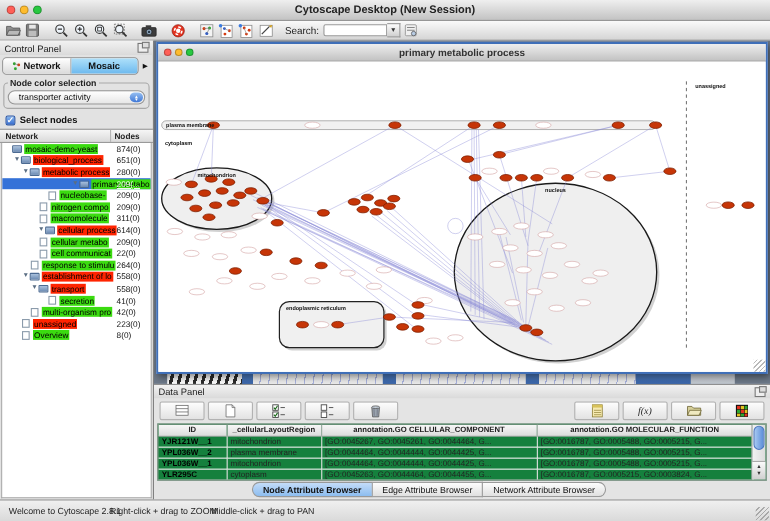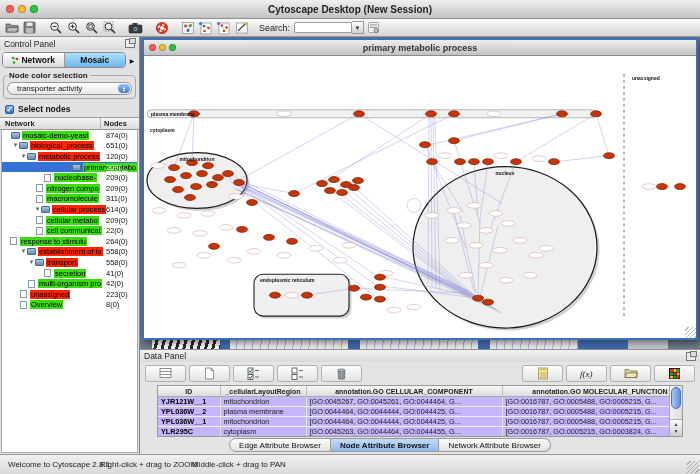--- a/index.html
+++ b/index.html
@@ -78,21 +78,21 @@
   .frag.blue{background:linear-gradient(#5584c8,#3a66ab);}
   .frag.lines{background:#fdfdfd;background-image:repeating-linear-gradient(98deg,transparent 0 7px,#aab4e0 7px 8px),linear-gradient(#fdfdfd,#ececec);}
   .frag.gray{background:linear-gradient(#d8dce2,#c2c8d0);}
 
   
   .data-panel{height:105px;flex:none;background:#e4e4e4;border-top:1px solid #8f8f8f;display:flex;flex-direction:column;box-sizing:border-box;}
   .dp-header{height:12px;flex:none;display:flex;align-items:center;justify-content:space-between;padding:0 4px;font-size:8.5px;color:#222;background:linear-gradient(#f2f2f2,#dadada);}
   .dp-toolbar{height:22px;flex:none;display:flex;align-items:center;gap:3px;padding:0 5px;}
   .dp-btn{width:41px;height:17px;border:1px solid #b2b2b2;border-radius:2px;background:linear-gradient(#fdfdfd,#e2e2e2);display:flex;align-items:center;justify-content:center;box-sizing:border-box;}
   .dp-spacer{flex:1;}
-  .dp-table-wrap{flex:1;margin:1px 17px 0;border:1px solid #9a9a9a;background:#c4b5fd;position:relative;overflow:hidden;}
+  .dp-table-wrap{flex:1;margin:1px 3px 0;border:1px solid #9a9a9a;background:#15803d;position:relative;overflow:hidden;}
   table.dp{border-collapse:collapse;table-layout:fixed;width:540px;}
   table.dp th{background:linear-gradient(#f8f8f8,#dcdcdc);border-right:1px solid #bbb;border-bottom:1px solid #aaa;font-size:7px;font-weight:bold;color:#222;height:10px;padding:0 2px;overflow:hidden;white-space:nowrap;}
   table.dp td{font-size:7.3px;color:#222;height:8px;padding:0 3px;border-right:1px solid #e2e2e2;border-bottom:1px solid #efefef;overflow:hidden;white-space:nowrap;}
   table.dp td.id{font-weight:bold;color:#000;}
   .vscroll{position:absolute;right:0;top:0;bottom:0;width:12px;background:linear-gradient(90deg,#f2f2f2,#dcdcdc);border-left:1px solid #aaa;}
   .vthumb{position:absolute;top:1px;left:1px;right:1px;height:22px;border-radius:5px;background:linear-gradient(90deg,#a6c8f2,#5d8ed9);border:1px solid #4a76c0;box-sizing:border-box;}
   .varrows{position:absolute;left:0;right:0;bottom:0;height:16px;background:linear-gradient(#fbfbfb,#cfcfcf);border-top:1px solid #aaa;display:flex;flex-direction:column;align-items:center;justify-content:center;font-size:5px;color:#333;line-height:7px;}
   .dp-tabs{height:16px;flex:none;display:flex;justify-content:center;align-items:flex-start;padding-top:1px;margin-right:60px;}
   .dp-tab{font-size:8px;color:#111;padding:1.5px 9px;border:1px solid #999;border-left:none;background:linear-gradient(#fdfdfd,#e0e0e0);white-space:nowrap;}
   .dp-tab:first-child{border-left:1px solid #999;border-radius:7px 0 0 7px;}
@@ -287,21 +287,21 @@
           <div class="tree-row" style="padding-left: 10px;">
             <span class="tri">▼</span>
             <span class="ic-folder"></span>
             <span class="chip red">biological_process</span>
             <span class="count">651(0)</span>
           </div>
           <div class="tree-row" style="padding-left: 18px;">
             <span class="tri">▼</span>
             <span class="ic-folder"></span>
             <span class="chip red">metabolic process</span>
-            <span class="count">120(0)</span>
+            <span class="count">280(0)</span>
           </div>
           <div class="tree-row selected" style="padding-left: 40px; justify-content: flex-end;">
             <span class="tri">▼</span>
             <span class="ic-folder"></span>
             <span class="chip green">primary metabo</span>
             <span class="count">209(...</span>
           </div>
           <div class="tree-row" style="padding-left: 34px;">
             <span class="tri"></span>
             <span class="ic-file"></span>
@@ -331,21 +331,21 @@
             <span class="ic-file"></span>
             <span class="chip green">cellular metabo</span>
             <span class="count">209(0)</span>
           </div>
           <div class="tree-row" style="padding-left: 26px;">
             <span class="tri"></span>
             <span class="ic-file"></span>
             <span class="chip green">cell communicat</span>
             <span class="count">22(0)</span>
           </div>
-          <div class="tree-row" style="">
+          <div class="tree-row" style="padding-left: 18px;">
             <span class="tri"></span>
             <span class="ic-file"></span>
             <span class="chip green">response to stimulu</span>
             <span class="count">264(0)</span>
           </div>
           <div class="tree-row" style="padding-left: 18px;">
             <span class="tri">▼</span>
             <span class="ic-folder"></span>
             <span class="chip red">establishment of lo</span>
             <span class="count">558(0)</span>
@@ -715,22 +715,22 @@
           </table>
           <div class="vscroll">
             <div class="vthumb"></div>
             <div class="varrows">
                 <span>▲</span>
                 <span>▼</span>
               </div>
           </div>
         </div>
         <div class="dp-tabs" id="dp-tabs">
+            <span class="dp-tab selected">Node Attribute Browser</span>
             <span class="dp-tab">Edge Attribute Browser</span>
-            <span class="dp-tab selected">Node Attribute Browser</span>
             <span class="dp-tab">Network Attribute Browser</span>
           </div>
       </div>
     </div>
   </div>
 
   <div class="statusbar">
     <span class="sb-welcome">Welcome to Cytoscape 2.8.1</span>
     <span class="sb-zoom">Right-click + drag to ZOOM</span>
     <span class="sb-pan">Middle-click + drag to PAN</span>

